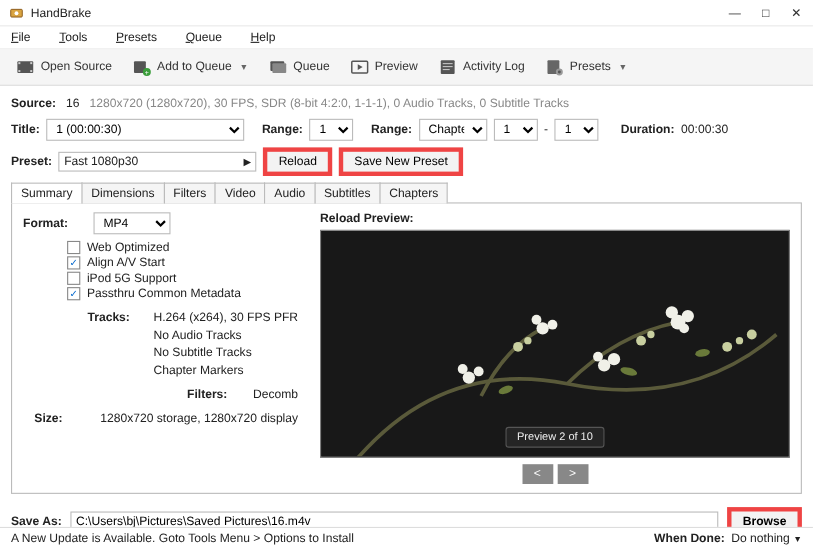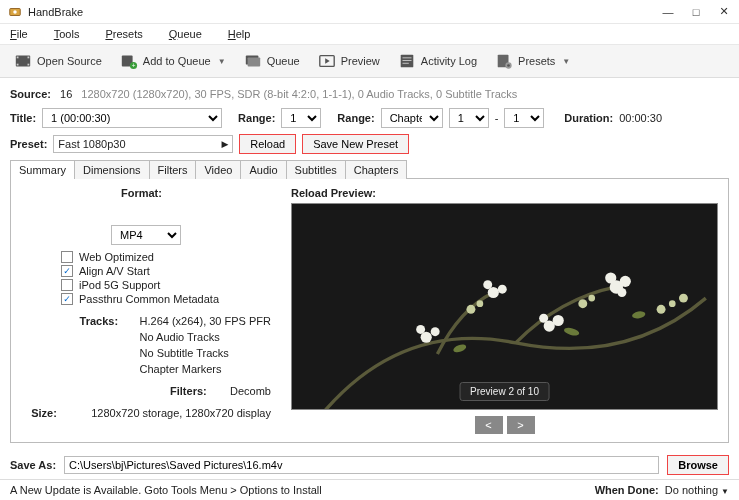--- a/index.html
+++ b/index.html
@@ -16,27 +16,27 @@
 .toolbar { display: flex; align-items: center; gap: 6px; padding: 4px 8px; background: #f5f5f5; border-bottom: 1px solid #ddd; }
 .tb-btn { display: flex; align-items: center; gap: 5px; padding: 3px 6px; cursor: pointer; font-size: 11px; color: #333; }
 .tb-icon { width: 18px; height: 18px; }
 .tb-drop { font-size: 8px; color: #666; margin-left: 2px; }
 .main { padding: 6px 10px 4px 10px; }
 .source-line { font-size: 11px; padding: 4px 0 8px 0; }
 .source-line .gray { color: #888; margin-left: 6px; }
 .row { display: flex; align-items: center; gap: 6px; margin-bottom: 6px; }
 .row .lbl { font-size: 11px; font-weight: bold; }
 .sel, .inp { font-size: 11px; padding: 2px 4px; border: 1px solid #bbb; background: #fff; }
-.btn { font-size: 11px; padding: 3px 10px; border: 1px solid #ef4444; background: #f3f3f3; cursor: pointer; }
+.btn { font-size: 11px; padding: 3px 10px; border: 4px solid #ef4444; background: #f3f3f3; cursor: pointer; }
 .tabs { display: flex; border-bottom: none; margin-top: 6px; }
 .tab { padding: 3px 8px; border: 1px solid #bbb; border-bottom: none; background: #f5f5f5; font-size: 11px; cursor: pointer; margin-right: -1px; }
 .tab.active { background: #fff; position: relative; z-index: 2; }
 .panel { border: 1px solid #bbb; padding: 8px 10px; display: flex; gap: 20px; min-height: 258px; margin-top: -1px; }
 .left-col { flex: 0 0 250px; }
-.fmt-row { display: flex; align-items: center; gap: 26px; margin-bottom: 6px; flex-direction: column; }
+.fmt-row { display: flex; align-items: center; gap: 14px; margin-bottom: 6px; }
 .fmt-lbl { font-weight: bold; width: 50px; }
 .chk-row { display: flex; align-items: center; gap: 6px; margin: 2px 0 2px 40px; font-size: 11px; }
 .chk { width: 12px; height: 12px; border: 1px solid #888; display: inline-flex; align-items: center; justify-content: center; font-size: 9px; color: #0066cc; }
 .sect { display: flex; margin-top: 10px; justify-content: flex-end; }
 .sect-lbl { font-weight: bold; width: 60px; }
 .sect-vals { display: flex; flex-direction: column; gap: 4px; font-size: 11px; }
 .right-col { flex: 1; }
 .preview-lbl { font-weight: bold; font-size: 11px; margin-bottom: 4px; }
 .preview-box { width: 100%; height: 207px; background: #1a1a1a; border: 1px solid #888; position: relative; overflow: hidden; }
 .preview-badge { position: absolute; bottom: 8px; left: 50%; transform: translateX(-50%); background: rgba(40,40,40,0.85); color: #eee; font-size: 10px; padding: 3px 10px; border-radius: 3px; border: 1px solid #555; }

